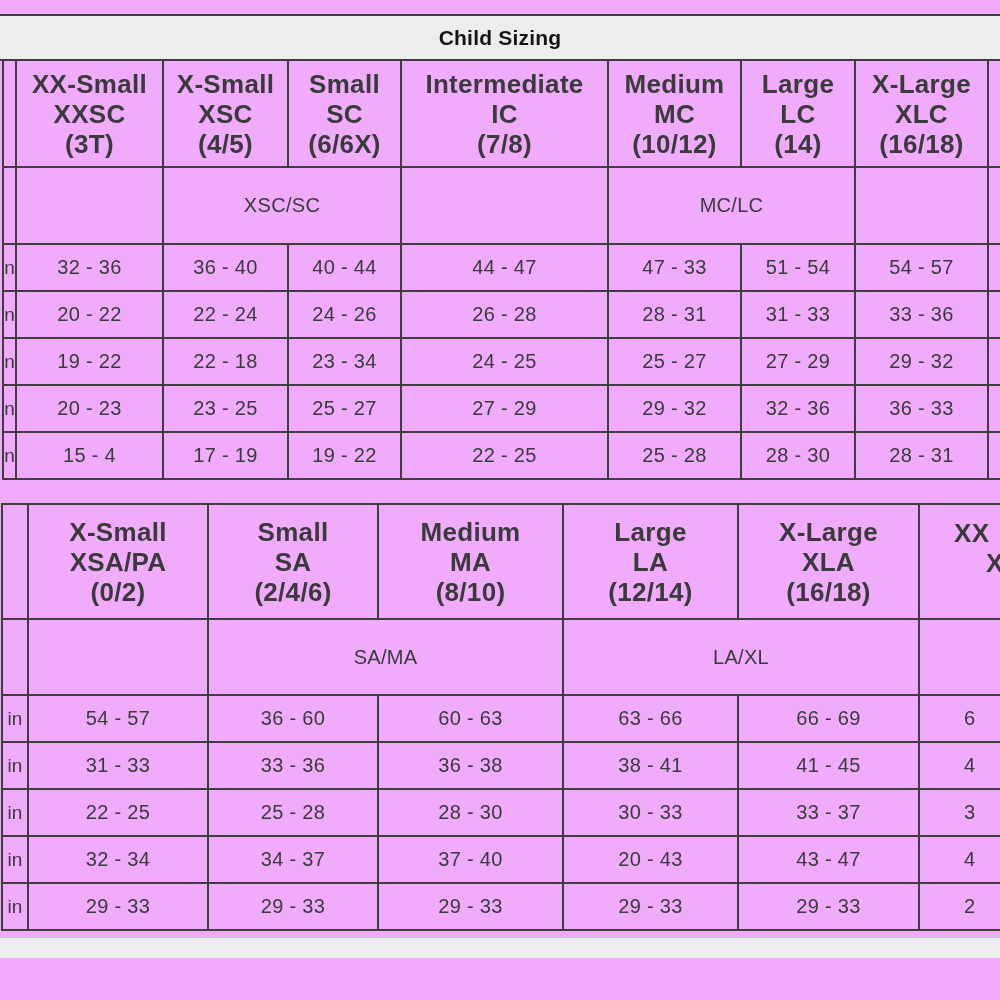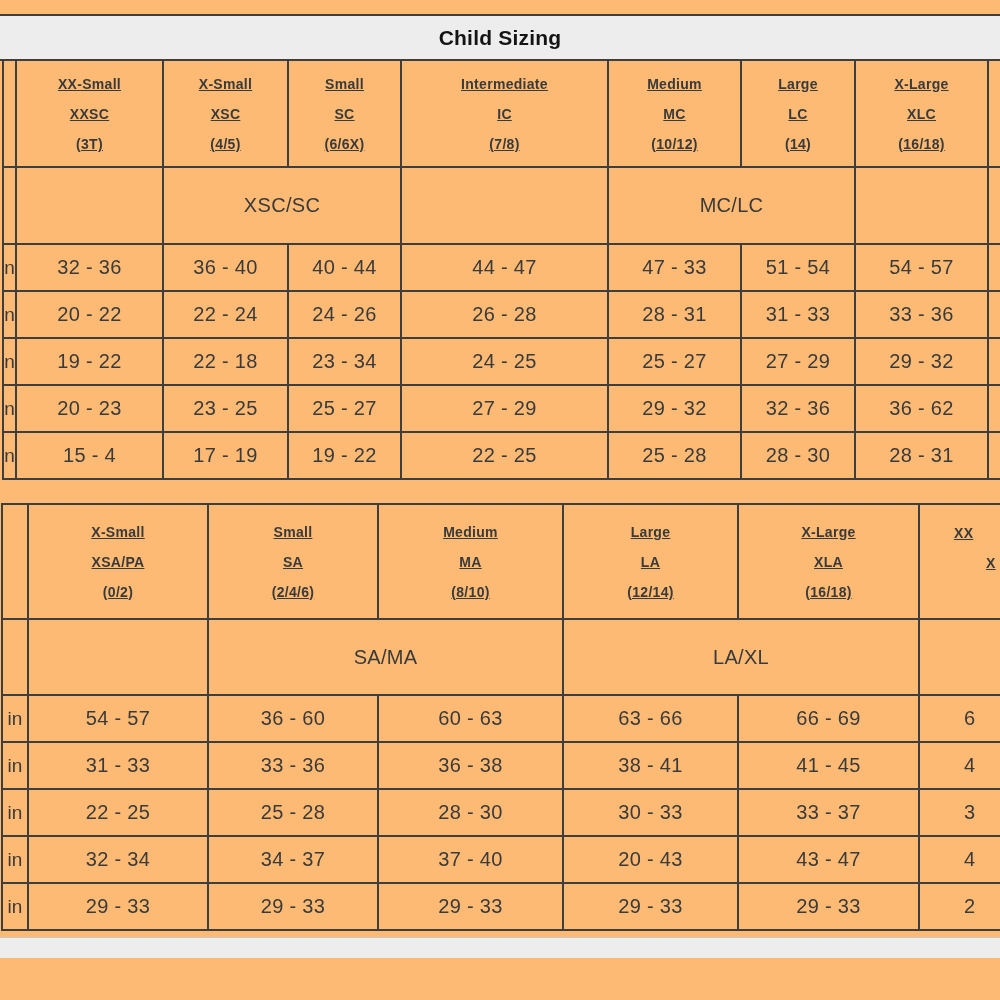--- a/index.html
+++ b/index.html
@@ -5,21 +5,21 @@
   :root{
     --border:#3e3e3e;
     --band-bg:#ededed;
     --text:#3a3a3a;
     --title-text:#141414;
   }
   html,body{margin:0;padding:0;background:#fff;}
   .page{
     position:relative;
     width:1000px;height:1000px;
-    background:#fdba74;
+    background:#f0abfc;
     overflow:hidden;
     font-family:"Liberation Sans", sans-serif;
     color:var(--text);
   }
   .spacer-top{height:14px;}
   .gap{height:25px;}
   .band{
     height:43px;
     border-top:2px solid var(--border);
     border-bottom:2px solid var(--border);
@@ -45,21 +45,21 @@
     overflow:hidden;
   }
   .child-tbl{margin-left:2px;width:1135px;}
   .adult-tbl{margin-left:1px;width:1067px;}
   tr.hdr-c{height:107px;}
   tr.grp-c{height:77px;}
   tr.row-c{height:47px;}
   tr.hdr-a{height:115px;}
   tr.grp-a{height:76px;}
   tr.row-a{height:47px;}
-  .hdrcell{font-weight:bold;font-size:14px;text-decoration:underline;}
+  .hdrcell{font-weight:bold;font-size:26px;}
   .hdrcell div{line-height:30px;}
   .rowlab{font-size:19px;letter-spacing:0;}
   .cut-hdr{
     vertical-align:top;
     padding-top:13px;
     text-align:left;
   }
   .cut-h1{padding-left:34px;line-height:30px;}
   .cut-h2{padding-left:66px;line-height:30px;}
   .cut-data{text-align:left;padding-left:44px;}
@@ -179,21 +179,21 @@
         <td></td>
       </tr>
       <tr class="row-c">
         <td class="rowlab">n</td>
         <td>20 - 23</td>
         <td>23 - 25</td>
         <td>25 - 27</td>
         <td>27 - 29</td>
         <td>29 - 32</td>
         <td>32 - 36</td>
-        <td>36 - 62</td>
+        <td>36 - 33</td>
         <td></td>
       </tr>
       <tr class="row-c">
         <td class="rowlab">n</td>
         <td>15 - 4</td>
         <td>17 - 19</td>
         <td>19 - 22</td>
         <td>22 - 25</td>
         <td>25 - 28</td>
         <td>28 - 30</td>

